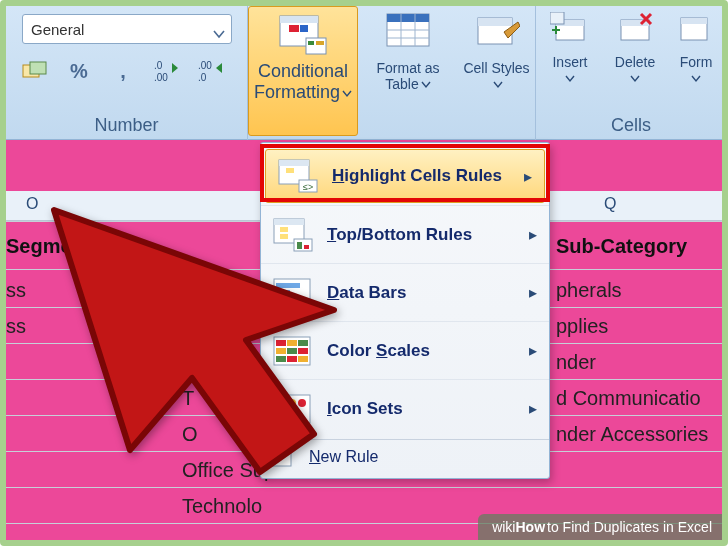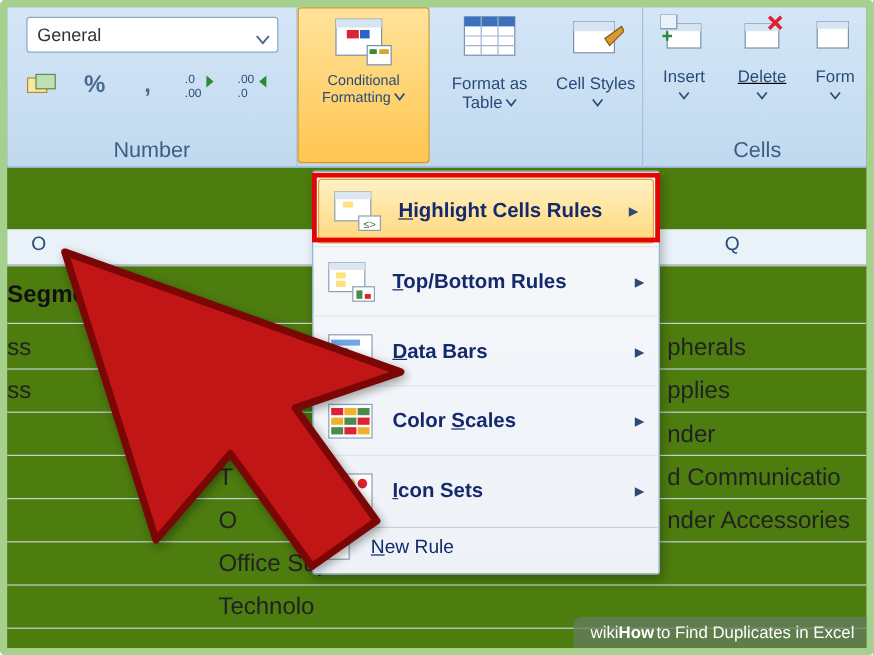--- a/index.html
+++ b/index.html
@@ -1,21 +1,21 @@
 <!DOCTYPE html>
 <html><head>
 <meta charset="utf-8">
 <style>
   * { box-sizing: border-box; margin: 0; padding: 0; }
   html, body { width: 728px; height: 546px; overflow: hidden; font-family: "Segoe UI", Tahoma, sans-serif; }
   .frame {
     width: 728px; height: 546px;
     border: 6px solid #a6d08d;
     border-radius: 4px;
-    background: #4d7c0f;
+    background: #ec4899;
     position: relative;
     padding-left: 14px;
   }
   
   .ribbon {
     position: absolute; left: 0; right: 0; top: 0; height: 134px;
     background: linear-gradient(#d4e6f7,#c1d9ef);
     border-bottom: 1px solid #93b4d5;
   }
   .group {
@@ -39,21 +39,21 @@
   .ribbtn { width: 30px; height: 30px; display: flex; align-items: center; justify-content: center; border-radius: 3px; }
   .txt { color: #4a6a93; font-size: 20px; font-weight: 600; }
   
   .g-cf { left: 242px; width: 110px; }
   .bigbtn {
     position: absolute; left: 0; top: 0; width: 100%; height: 130px;
     display: flex; flex-direction: column; align-items: center; justify-content: flex-start;
     padding-top: 6px; gap: 4px;
   }
   .bigbtn .icon48 { width: 52px; height: 44px; display: flex; align-items: center; justify-content: center; }
-  .bigbtn .lbl { text-align: center; font-size: 12px; color: #2a4b77; line-height: 1.15; }
+  .bigbtn .lbl { text-align: center; font-size: 18px; color: #2a4b77; line-height: 1.15; }
   .bigbtn.active {
     background: linear-gradient(#ffe39a,#ffc550);
     border: 1px solid #d99a1e; border-radius: 3px;
   }
   .chev-down { display:inline-block; margin-left:2px; }
   
   .g-tbl { left: 352px; width: 100px; }
   .g-cellstyles { left: 452px; width: 78px; }
   .g-cells { left: 530px; width: 190px; border-right:none; }
   .smallcol { position:absolute; top:0; height:130px; display:flex; flex-direction:column; align-items:center; padding-top:6px; }
@@ -210,21 +210,21 @@
         <div class="icon48"><svg width="40" height="34">
               <rect x="6" y="8" width="28" height="20" fill="#fff" stroke="#7a92b2"></rect>
               <rect x="6" y="8" width="28" height="6" fill="#d7e4f2"></rect>
               <rect x="0" y="0" width="14" height="12" fill="#e9f1f9" stroke="#7a92b2"></rect>
               <path d="M2 18 L10 18 M6 14 L6 22" stroke="#2a8a3a" stroke-width="2"></path>
             </svg></div>
         <div class="lbl"><span>Insert</span><br><svg width="10" height="8">
               <path d="M1 1 L5 6 L9 1" fill="none" stroke="#2a4b77" stroke-width="1.4"></path>
             </svg></div>
       </div>
-      <div class="smallcol" style="left:68px; width:62px;text-decoration:underline;">
+      <div class="smallcol" style="left:68px; width:62px;">
         <div class="icon48"><svg width="40" height="34">
               <rect x="6" y="8" width="28" height="20" fill="#fff" stroke="#7a92b2"></rect>
               <rect x="6" y="8" width="28" height="6" fill="#d7e4f2"></rect>
               <path d="M26 2 L36 12 M36 2 L26 12" stroke="#d23" stroke-width="3"></path>
             </svg></div>
         <div class="lbl"><span>Delete</span><br><svg width="10" height="8">
               <path d="M1 1 L5 6 L9 1" fill="none" stroke="#2a4b77" stroke-width="1.4"></path>
             </svg></div>
       </div>
       <div class="smallcol" style="left:134px; width:52px;">
@@ -240,20 +240,21 @@
     </div>
   </div>
 
   <div class="sheet">
     <div class="colhdr">
       <div style="left:20px;">O</div>
       <div style="left:598px;">Q</div>
     </div>
     <div class="rowline" style="top:30px;"></div>
     <div class="cellhdr" style="left:0; top:44px;">Segment</div>
+    <div class="cellhdr" style="left:550px; top:44px;">Sub-Category</div>
     <div class="rowline" style="top:78px;"></div>
     <div class="cell" style="left:0; top:88px;">ss</div>
     <div class="cell" style="left:550px; top:88px;text-align:center;">pherals</div>
     <div class="rowline" style="top:116px;"></div>
     <div class="cell" style="left:0; top:124px;">ss</div>
     <div class="cell" style="left:550px; top:124px;">pplies</div>
     <div class="rowline" style="top:152px;"></div>
     <div class="cell" style="left:550px; top:160px;">nder</div>
     <div class="rowline" style="top:188px;"></div>
     <div class="cell" style="left:176px; top:196px;">T</div>

